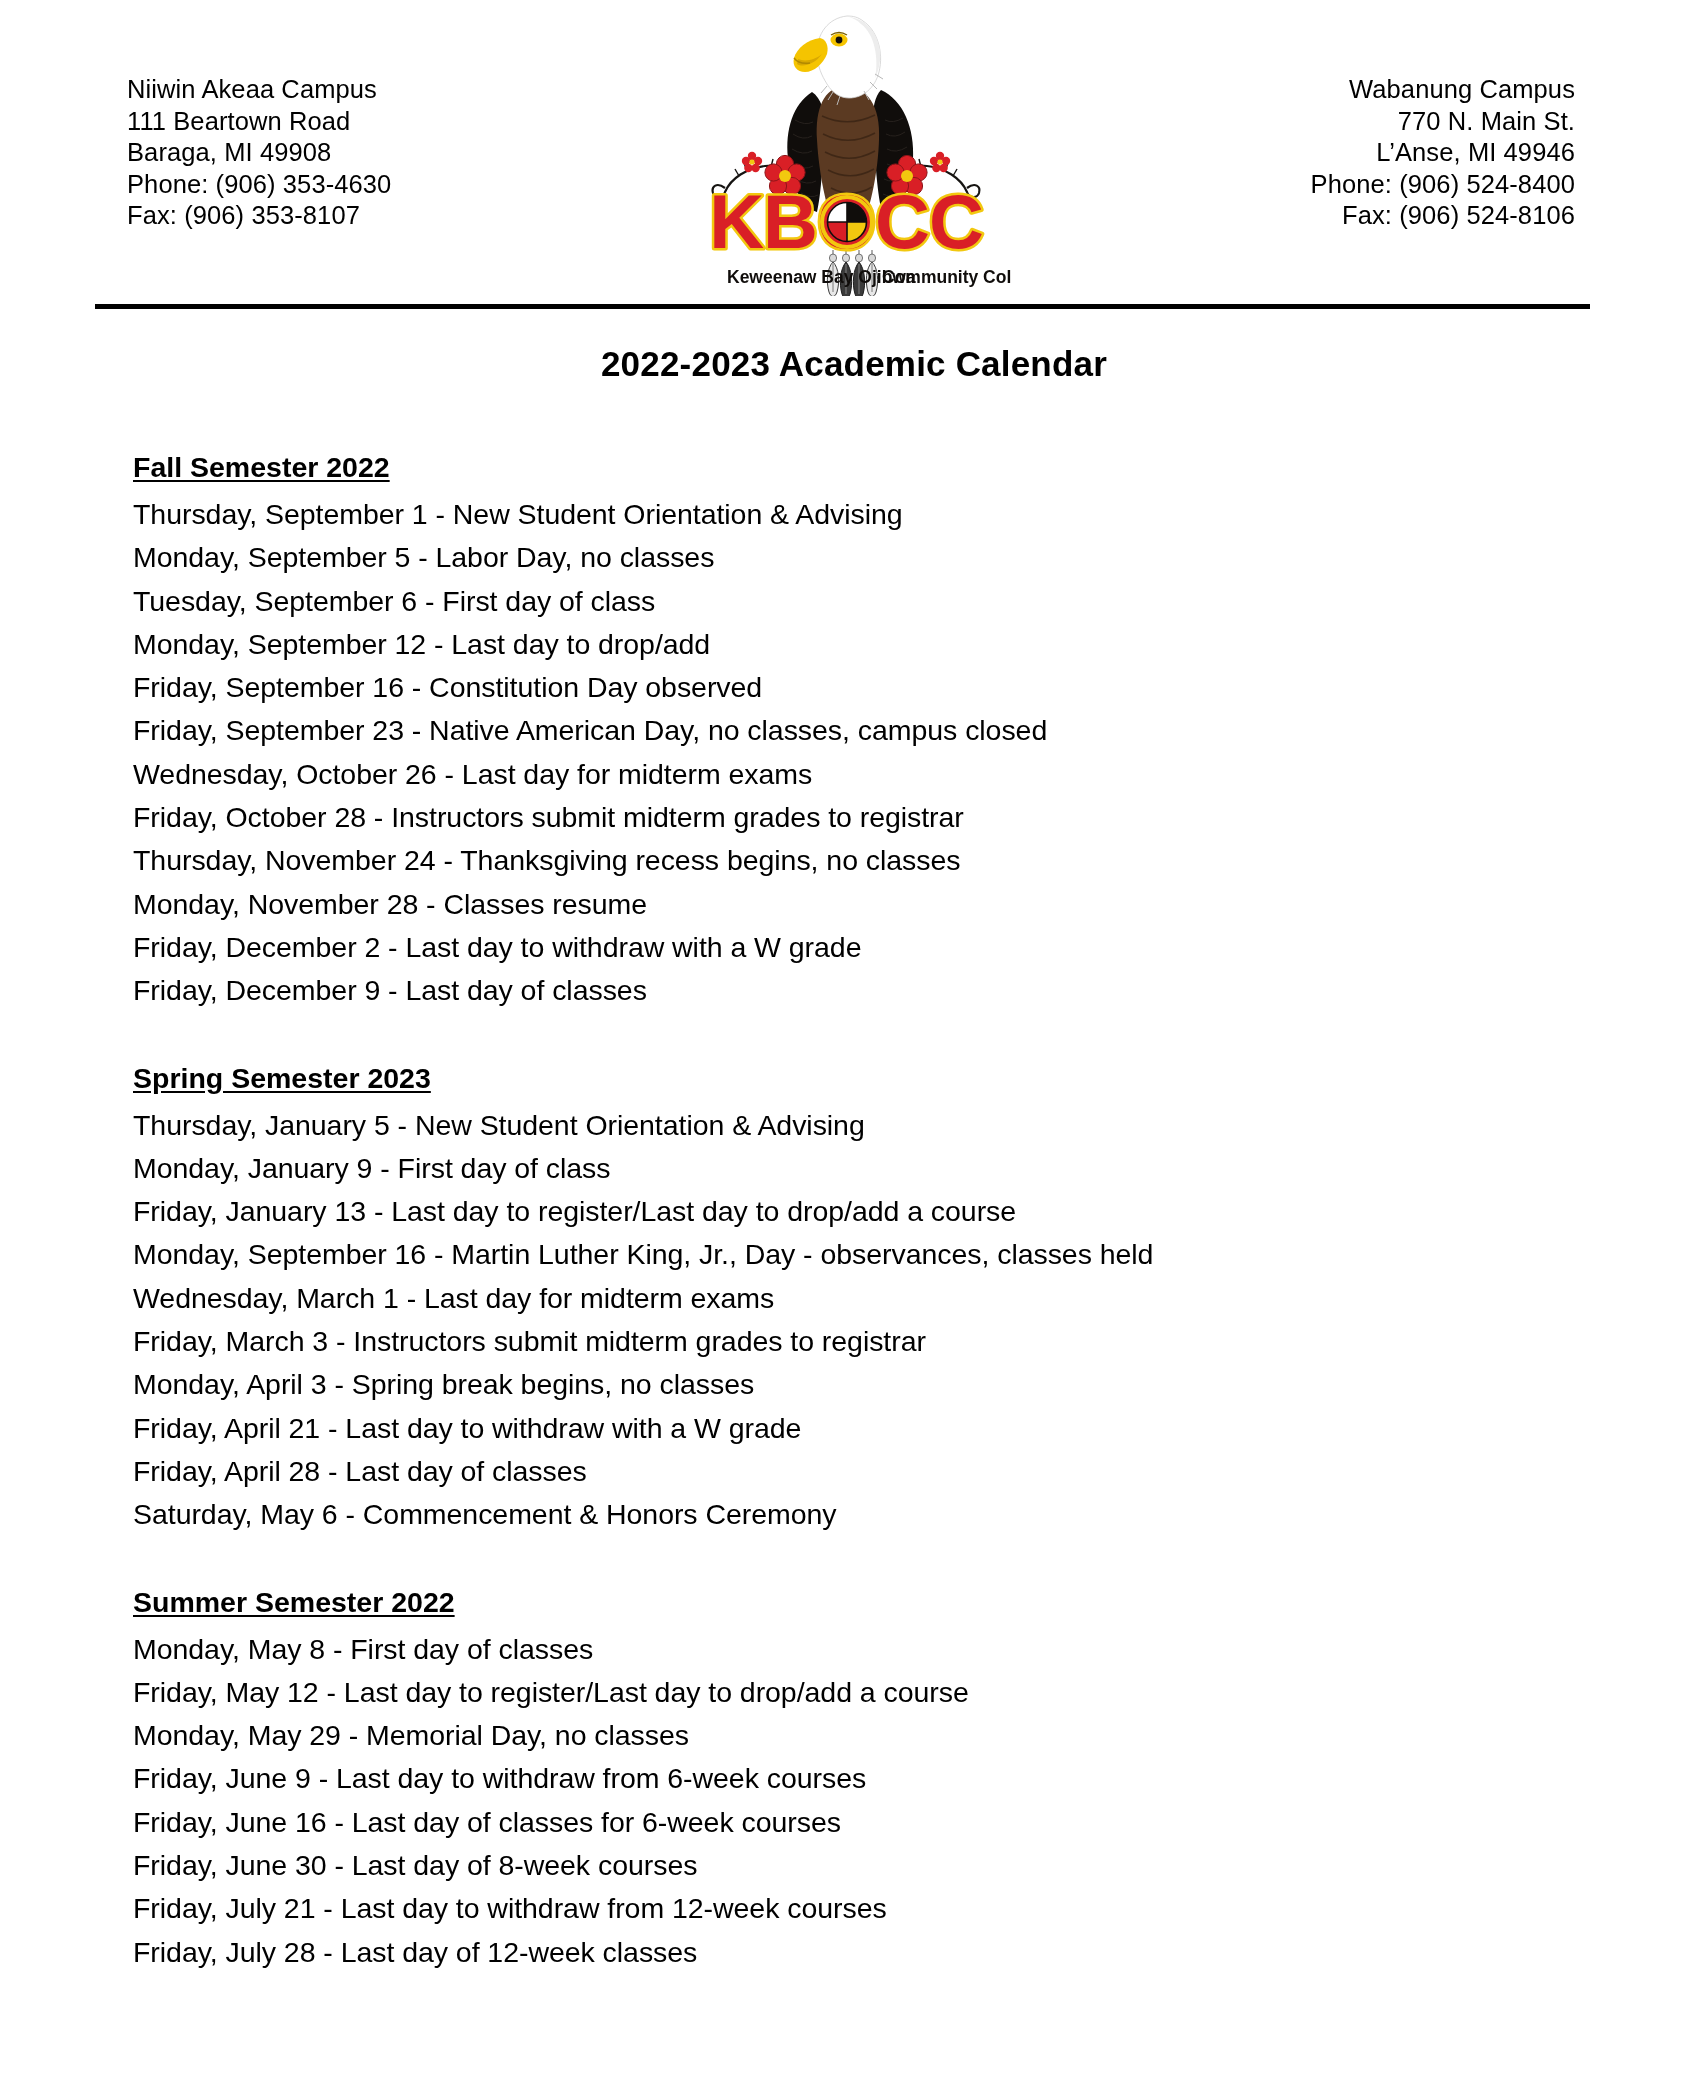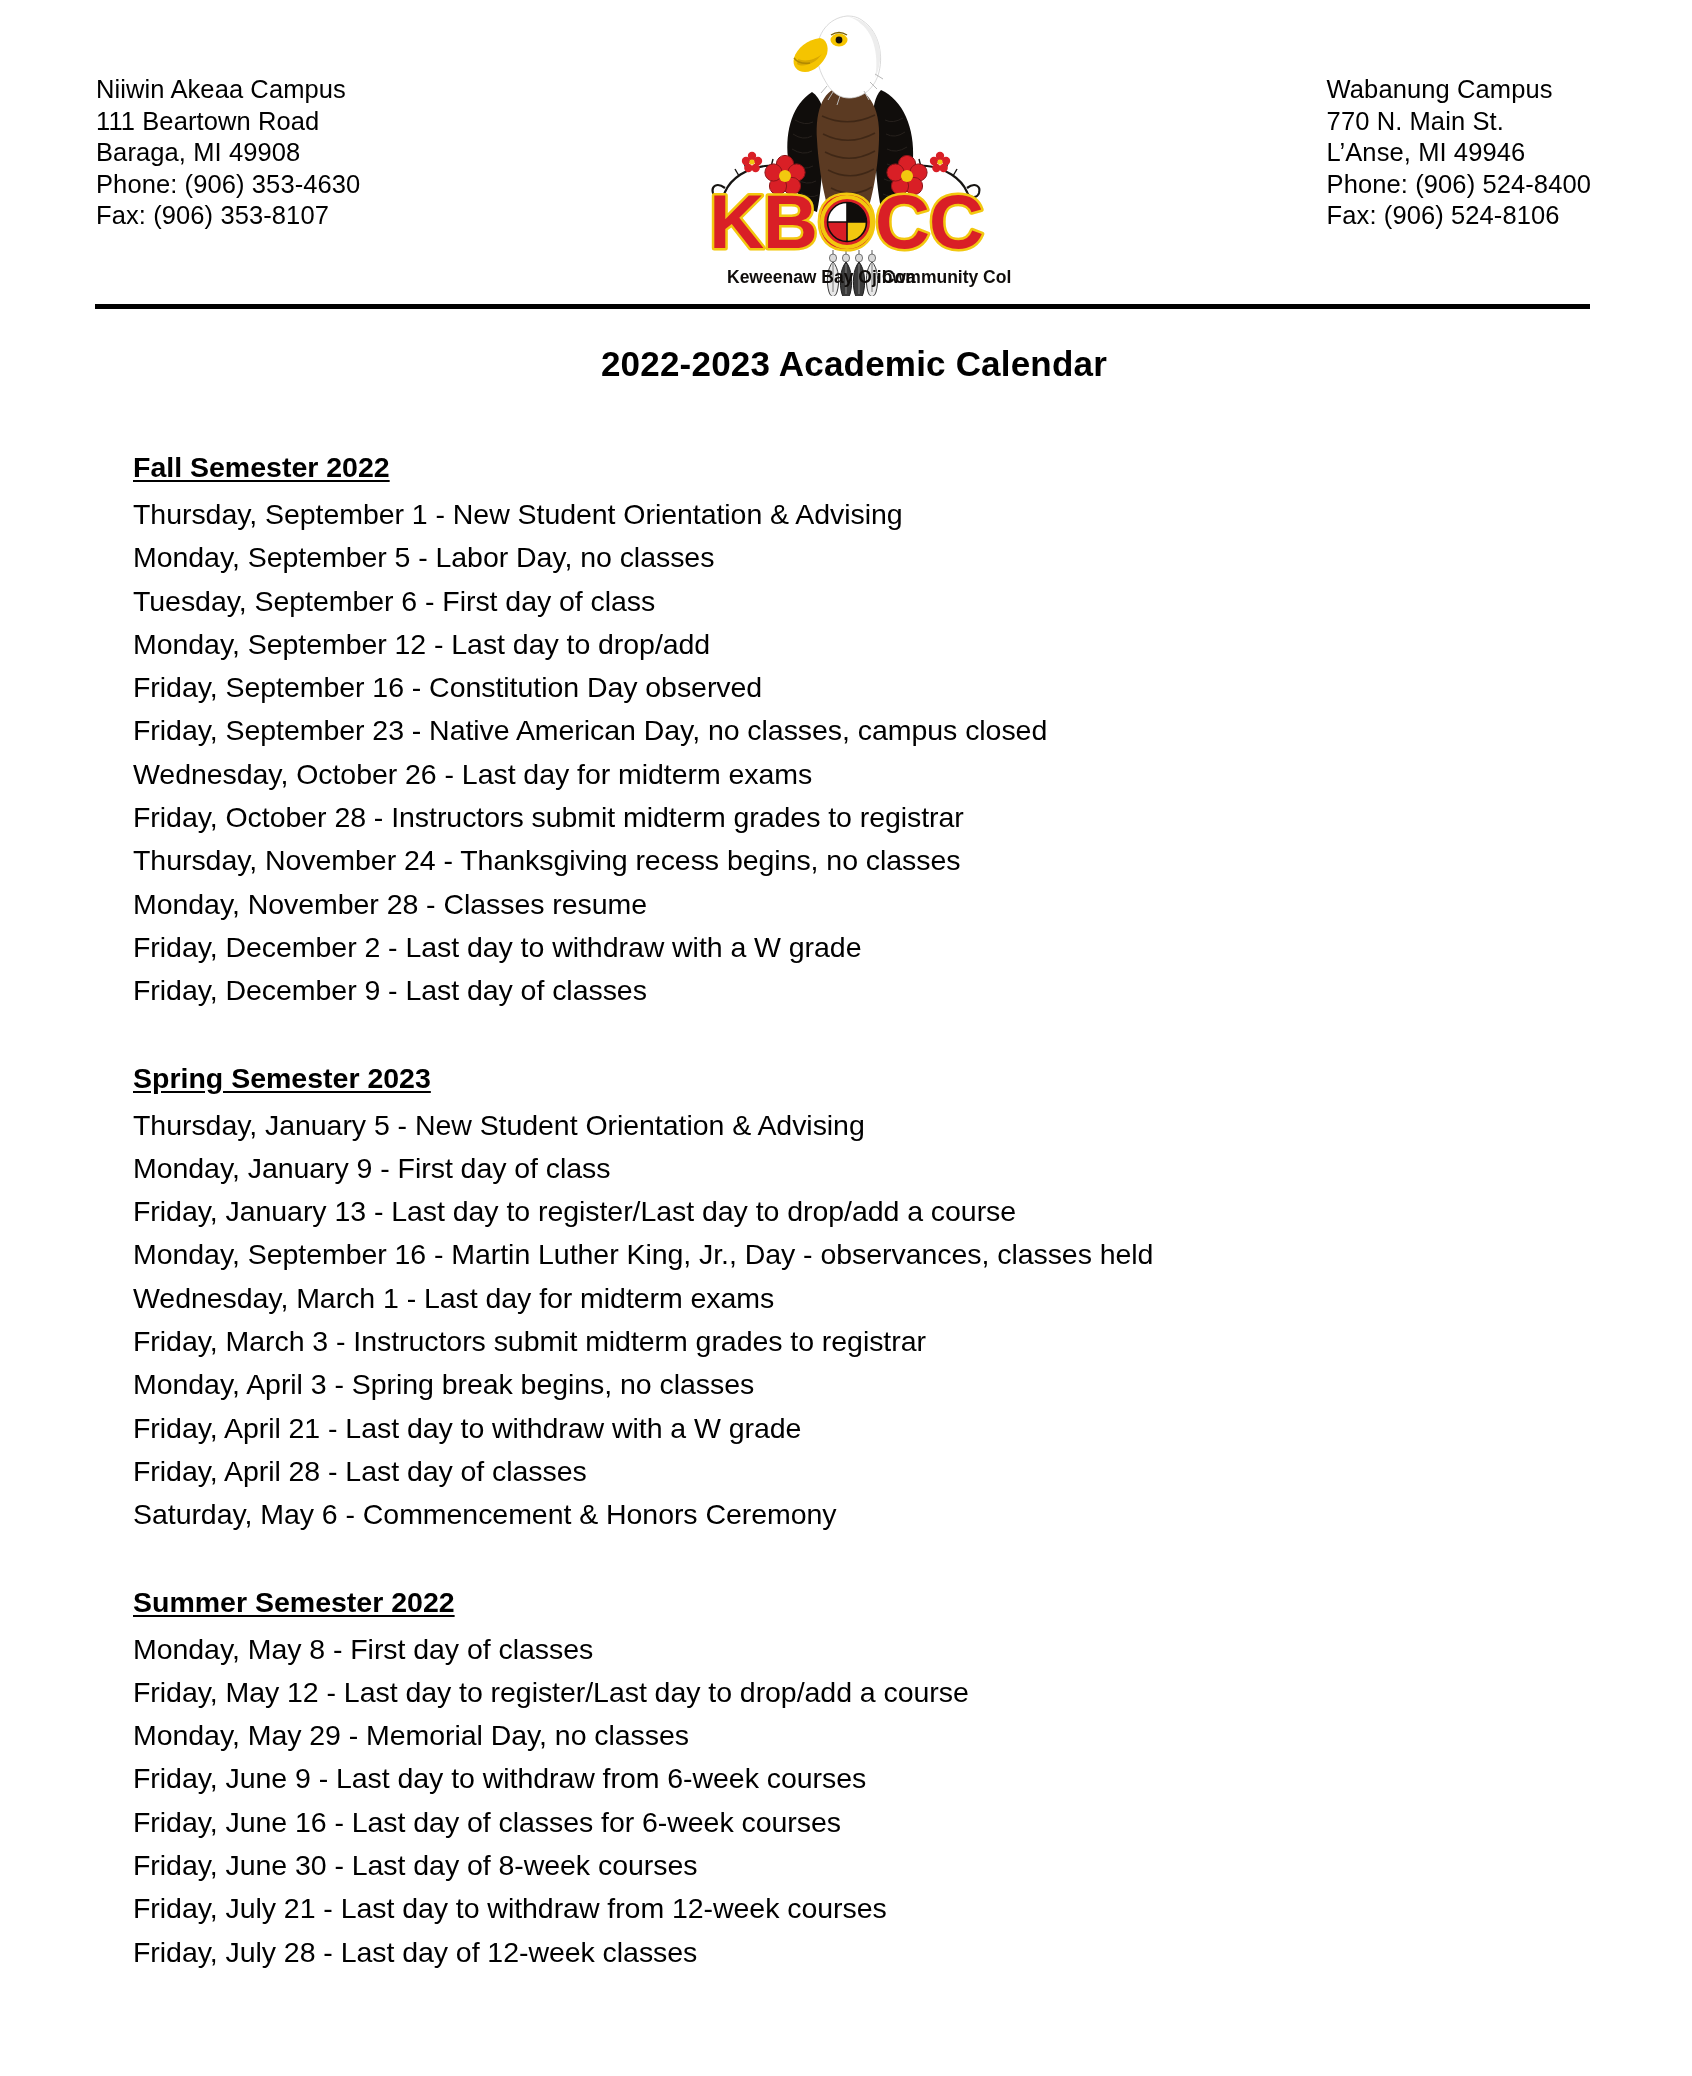--- a/index.html
+++ b/index.html
@@ -30,27 +30,29 @@
     padding: 0;
   }
 
   .addr {
     position: absolute;
     top: 74px;
     font-size: 25.5px;
     line-height: 31.6px;
     letter-spacing: 0.1px;
     white-space: nowrap;
+    margin-left: 31px;
   }
   .addr-left {
     left: 96px;
     text-align: left;
   }
   .addr-right {
-    right: 101px;
+    right: 117px;
+    text-align: right;
   }
   .addr div { white-space: nowrap; }
 
   
   .logo-wrap {
     position: absolute;
     left: 50%;
     top: 0px;
     transform: translateX(-50%);
     width: 330px;

